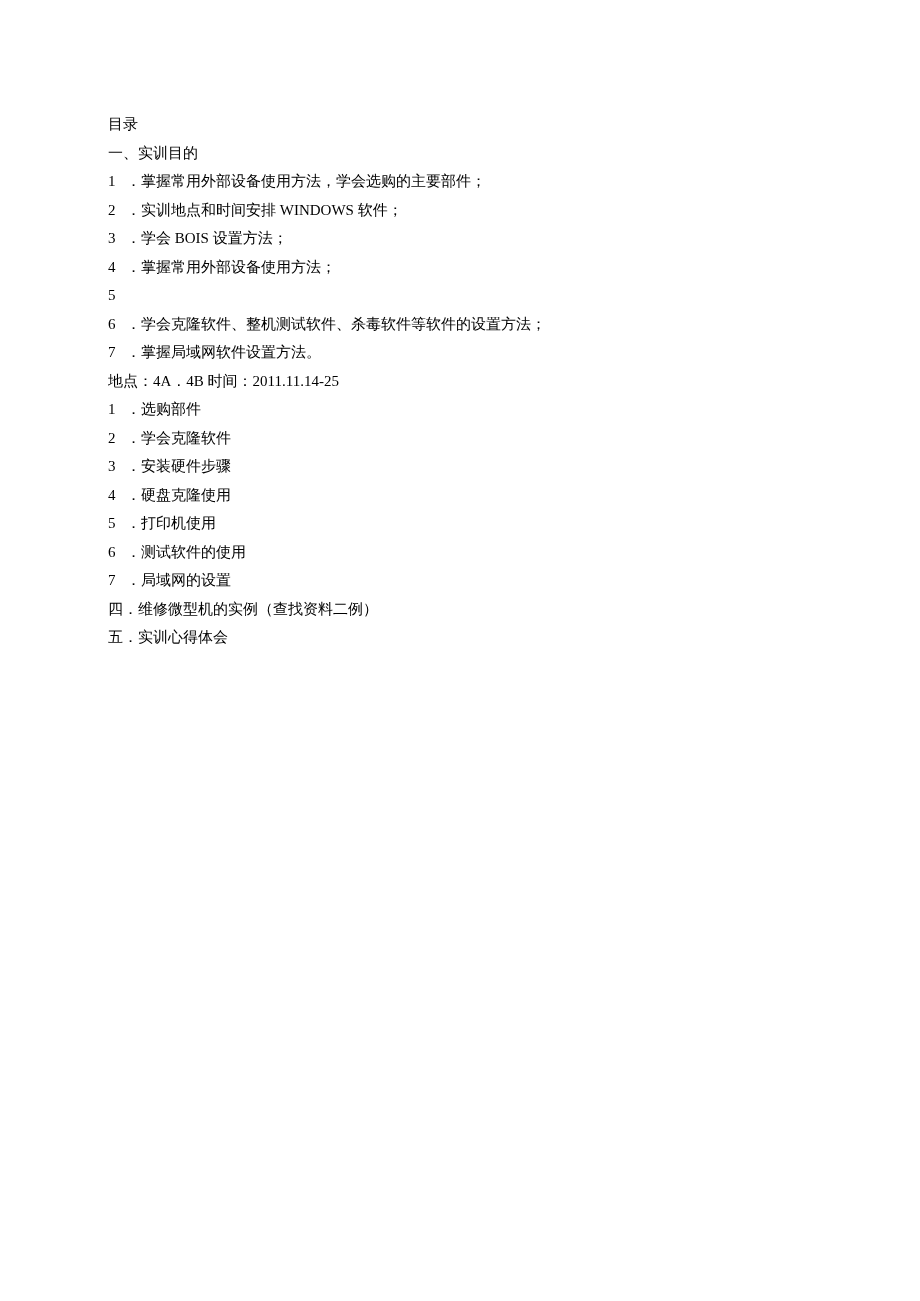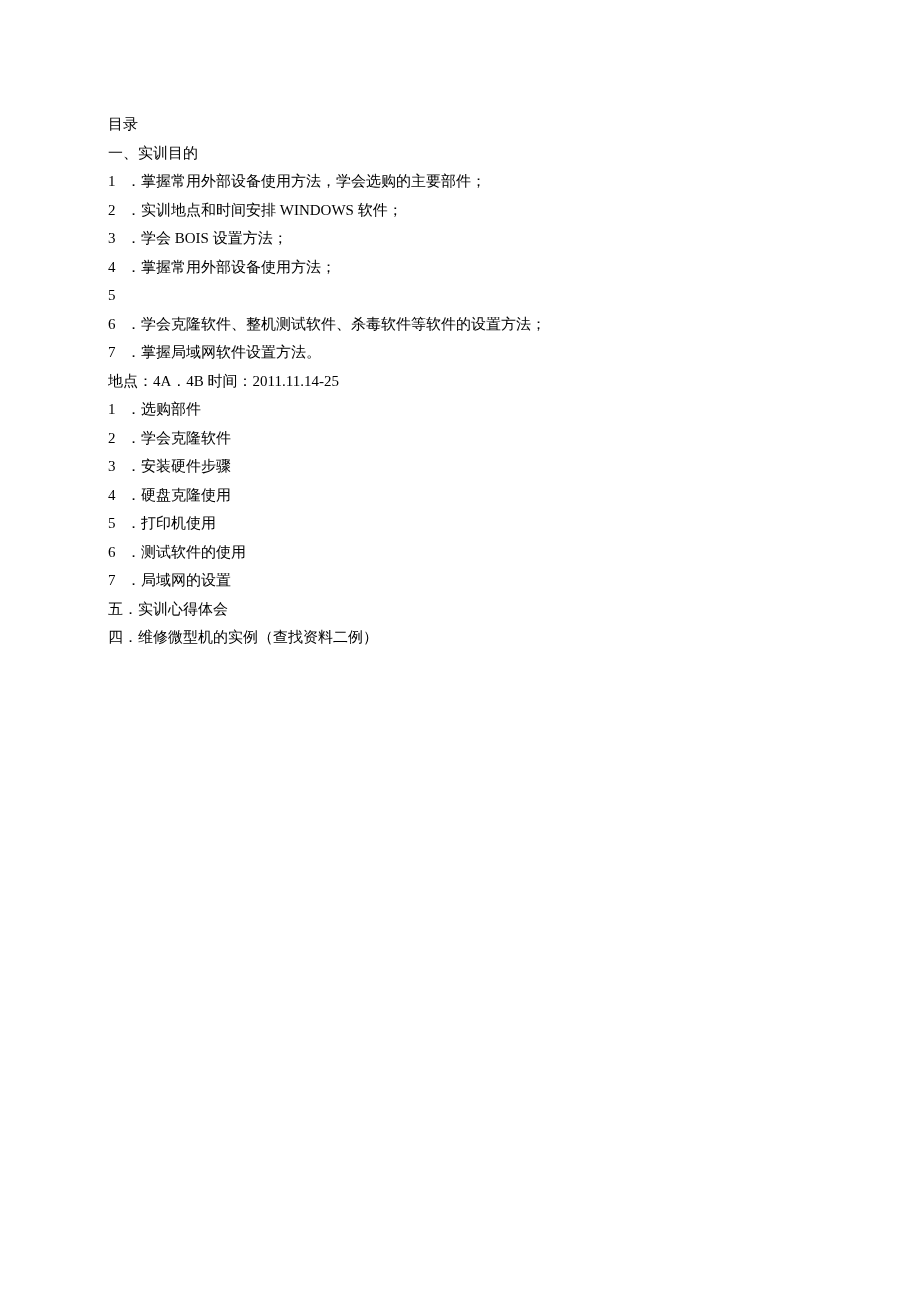--- a/index.html
+++ b/index.html
@@ -93,15 +93,15 @@
   </div>
   <div class="num-item">
     <span class="num">6</span>
     <span>．测试软件的使用</span>
   </div>
   <div class="num-item">
     <span class="num">7</span>
     <span>．局域网的设置</span>
   </div>
 
+  <div class="line">四．维修微型机的实例（查找资料二例）</div>
   <div class="line">五．实训心得体会</div>
-  <div class="line">四．维修微型机的实例（查找资料二例）</div>
 </div>
 
 </body></html>

